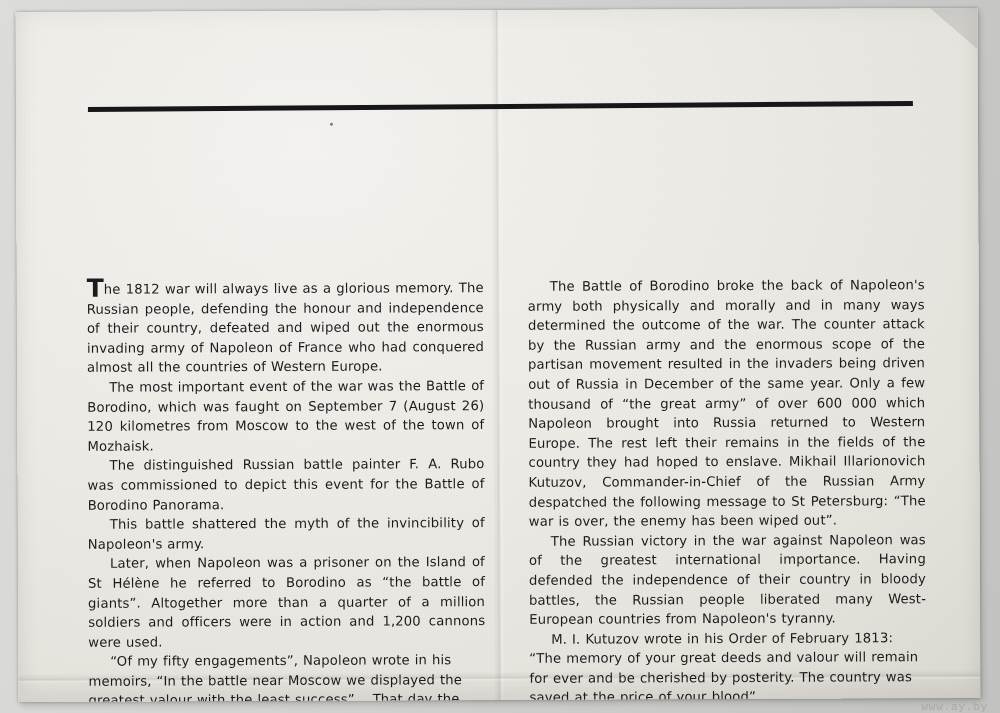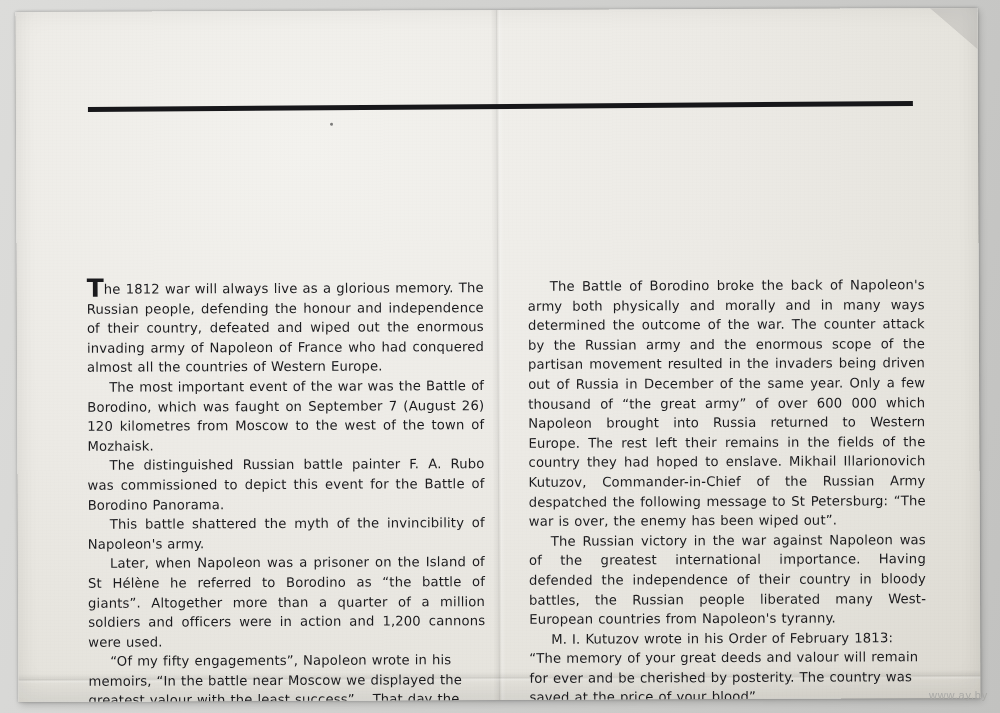--- a/index.html
+++ b/index.html
@@ -156,22 +156,22 @@
     letter-spacing: 0px;
   }
   .para.last {
     text-align: left;
   }
 
   
   #watermark {
     position: absolute;
     right: 12px;
-    bottom: 12px;
-    font-family: Liberation Sans, sans-serif;
+    bottom: 0;
+    font-family: Liberation Mono, monospace;
     font-size: 11px;
     color: #a9a9a6;
     letter-spacing: 0.8px;
   }
 </style>
 </head>
 <body>
 
 <div id="scan-backdrop"></div>
 

